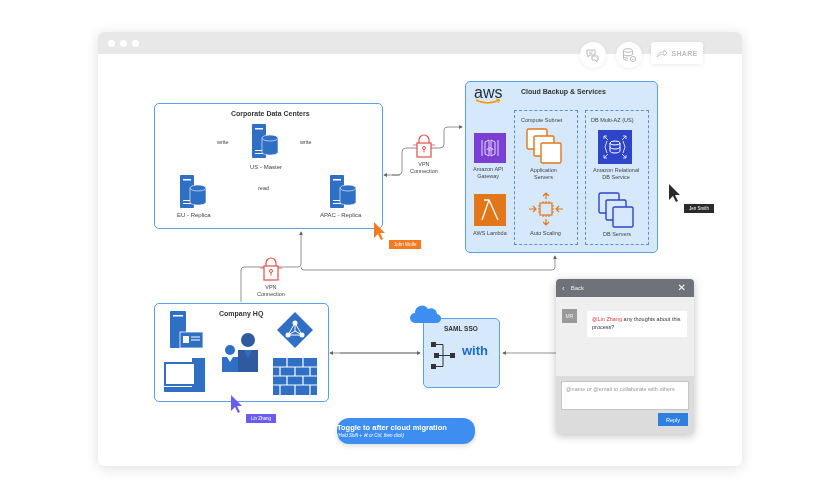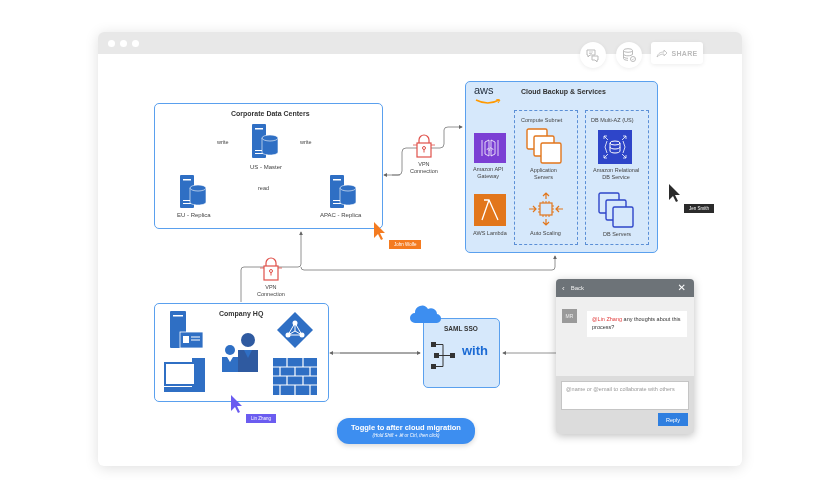--- a/index.html
+++ b/index.html
@@ -9,21 +9,21 @@
   .dot { position: absolute; top: 8px; width: 7px; height: 7px; border-radius: 50%; background: #fff; }
   .tool-circle { position: absolute; top: 10px; width: 26px; height: 26px; border-radius: 50%; background: #fff; box-shadow: 0 1px 4px rgba(0,0,0,0.08); display:flex; align-items:center; justify-content:center; }
   .share-btn { position: absolute; top: 10px; left: 553px; width: 52px; height: 22px; background: #fff; border-radius: 3px; box-shadow: 0 1px 4px rgba(0,0,0,0.08); display:flex; align-items:center; justify-content:center; gap: 3px; font-size: 7px; color: #bbb; font-weight: bold; letter-spacing: 0.3px; }
   .canvas { position: absolute; left: 0; top: 0; width: 840px; height: 496px; }
   .box { position: absolute; border: 1.5px solid #5aa0ee; border-radius: 5px; background: #fff; }
   .box.light { background: #d6e8fb; }
   .box-title { position: absolute; font-size: 7px; font-weight: bold; color: #333; white-space: nowrap; }
   .lbl { position: absolute; font-size: 5.5px; color: #444; text-align: center; white-space: nowrap; line-height: 1.3; }
   .dashed { position: absolute; border: 1px dashed #5b8fd6; }
   .cursor-tag { position: absolute; font-size: 4.5px; color: #fff; padding: 2px 5px; white-space: nowrap; }
-  .toggle-btn { position: absolute; left: 337px; top: 418px; width: 138px; height: 26px; background: #3d8ef0; border-radius: 12px; color: #fff; text-align: center; box-shadow: 0 2px 5px rgba(0,0,0,0.15); cursor: pointer; }
+  .toggle-btn { position: absolute; left: 337px; top: 418px; width: 138px; height: 26px; background: #3d8ef0; border-radius: 12px; color: #fff; box-shadow: 0 2px 5px rgba(0,0,0,0.15); cursor: pointer; }
   .toggle-btn .t1 { font-size: 7.5px; font-weight: bold; margin-top: 5px; display:block; }
   .toggle-btn .t2 { font-size: 4.5px; font-style: italic; display:block; margin-top: 1px; }
   .panel { position: absolute; left: 556px; top: 279px; width: 138px; height: 155px; background: #efefef; border-radius: 4px; box-shadow: 0 2px 8px rgba(0,0,0,0.25); overflow: hidden; }
   .panel-head { height: 18px; background: #6d7378; color: #eee; font-size: 6px; display:flex; align-items:center; padding: 0 6px; position: relative; }
   .panel-close { position: absolute; right: 8px; top: 3px; font-size: 10px; color: #fff; cursor: pointer; }
   .avatar { position: absolute; left: 6px; top: 30px; width: 15px; height: 14px; background: #9a9a9a; color: #eee; font-size: 5px; display:flex; align-items:center; justify-content:center; }
   .comment { position: absolute; left: 31px; top: 32px; width: 100px; height: 26px; background: #fff; font-size: 5.5px; color: #333; padding: 4px 5px; line-height: 1.5; }
   .mention { color: #e03a3a; }
   .panel-bottom { position: absolute; left: 0; top: 97px; width: 100%; height: 58px; background: #dcdcdc; }
   .reply-input { position: absolute; left: 5px; top: 5px; width: 128px; height: 29px; background: #fff; border: 1px solid #c5c5c5; font-size: 5.5px; color: #999; padding: 3px 4px; line-height: 1.5; }
@@ -124,21 +124,21 @@
 <svg style="position:absolute;left:413px;top:133px" width="22" height="28">
   <path d="M6 10 V7 a5 5 0 0 1 10 0 V10" fill="none" stroke="#e0504a" stroke-width="1.2"></path>
   <rect x="4" y="10" width="14" height="14" fill="#fff" stroke="#e0504a" stroke-width="1.2"></rect>
   <circle cx="11" cy="15" r="1.5" fill="none" stroke="#e0504a"></circle>
     <path d="M11 16.5v3" stroke="#e0504a"></path>
   <path d="M0 12 h4 M18 12 h4" stroke="#e0504a" stroke-width="0.8"></path>
 </svg>
 <span class="lbl" style="left:410px;top:161px"><span>VPN</span><br><span>Connection</span></span>
 
 <div class="box light" style="left:465px;top:81px;width:193px;height:172px">
-  <span style="position:absolute;left:8px;top:2px;font-size:11px;color:#232f3e;font-family:'Liberation Sans',sans-serif">aws</span>
+  <span style="position:absolute;left:8px;top:2px;font-size:16px;color:#232f3e;font-family:'Liberation Sans',sans-serif">aws</span>
   <svg style="position:absolute;left:9px;top:17px" width="26" height="6">
       <path d="M1 1 Q13 7 24 1" stroke="#f90" stroke-width="1.5" fill="none"></path>
       <path d="M21 0 L25 1 L23 4" stroke="#f90" stroke-width="1" fill="none"></path>
     </svg>
   <span class="box-title" style="left:55px;top:6px">Cloud Backup &amp; Services</span>
 </div>
 <div class="dashed" style="left:514px;top:110px;width:64px;height:135px"></div>
 <div class="dashed" style="left:585px;top:110px;width:64px;height:135px"></div>
 <span class="lbl" style="left:521px;top:117px">Compute Subnet</span>
 <span class="lbl" style="left:591px;top:117px">DB Multi-AZ (US)</span>

